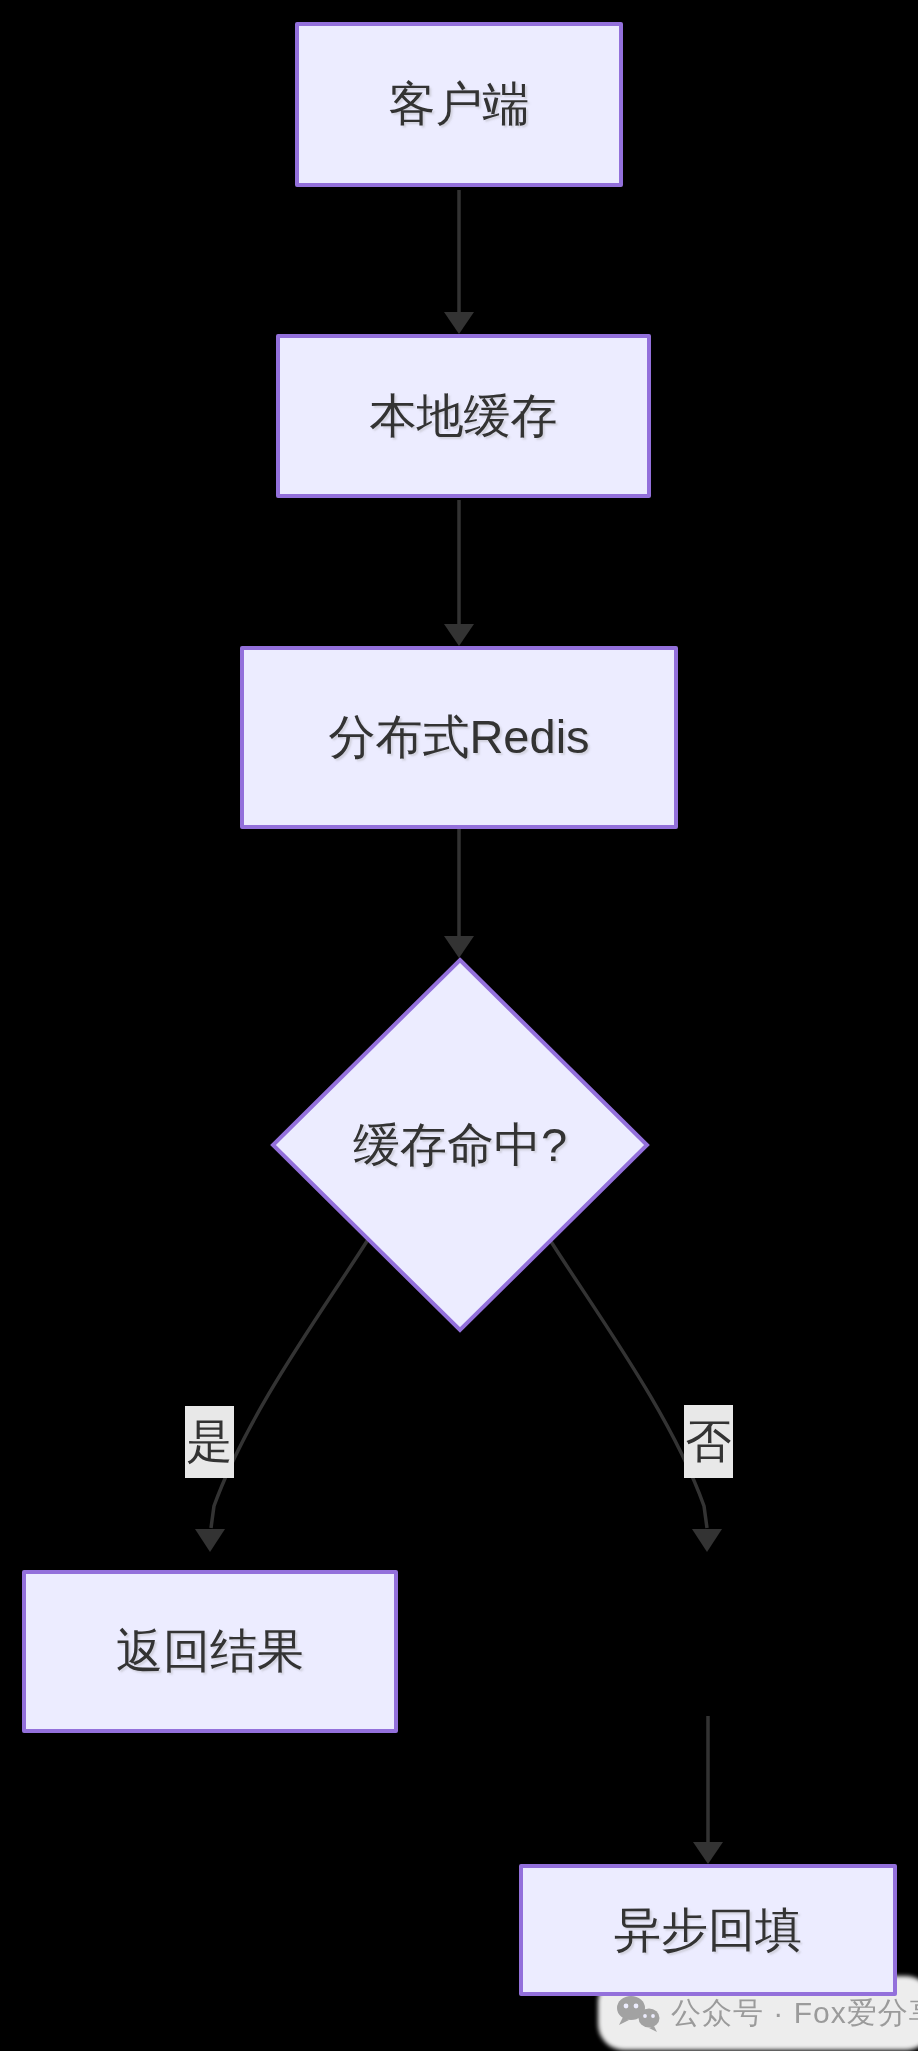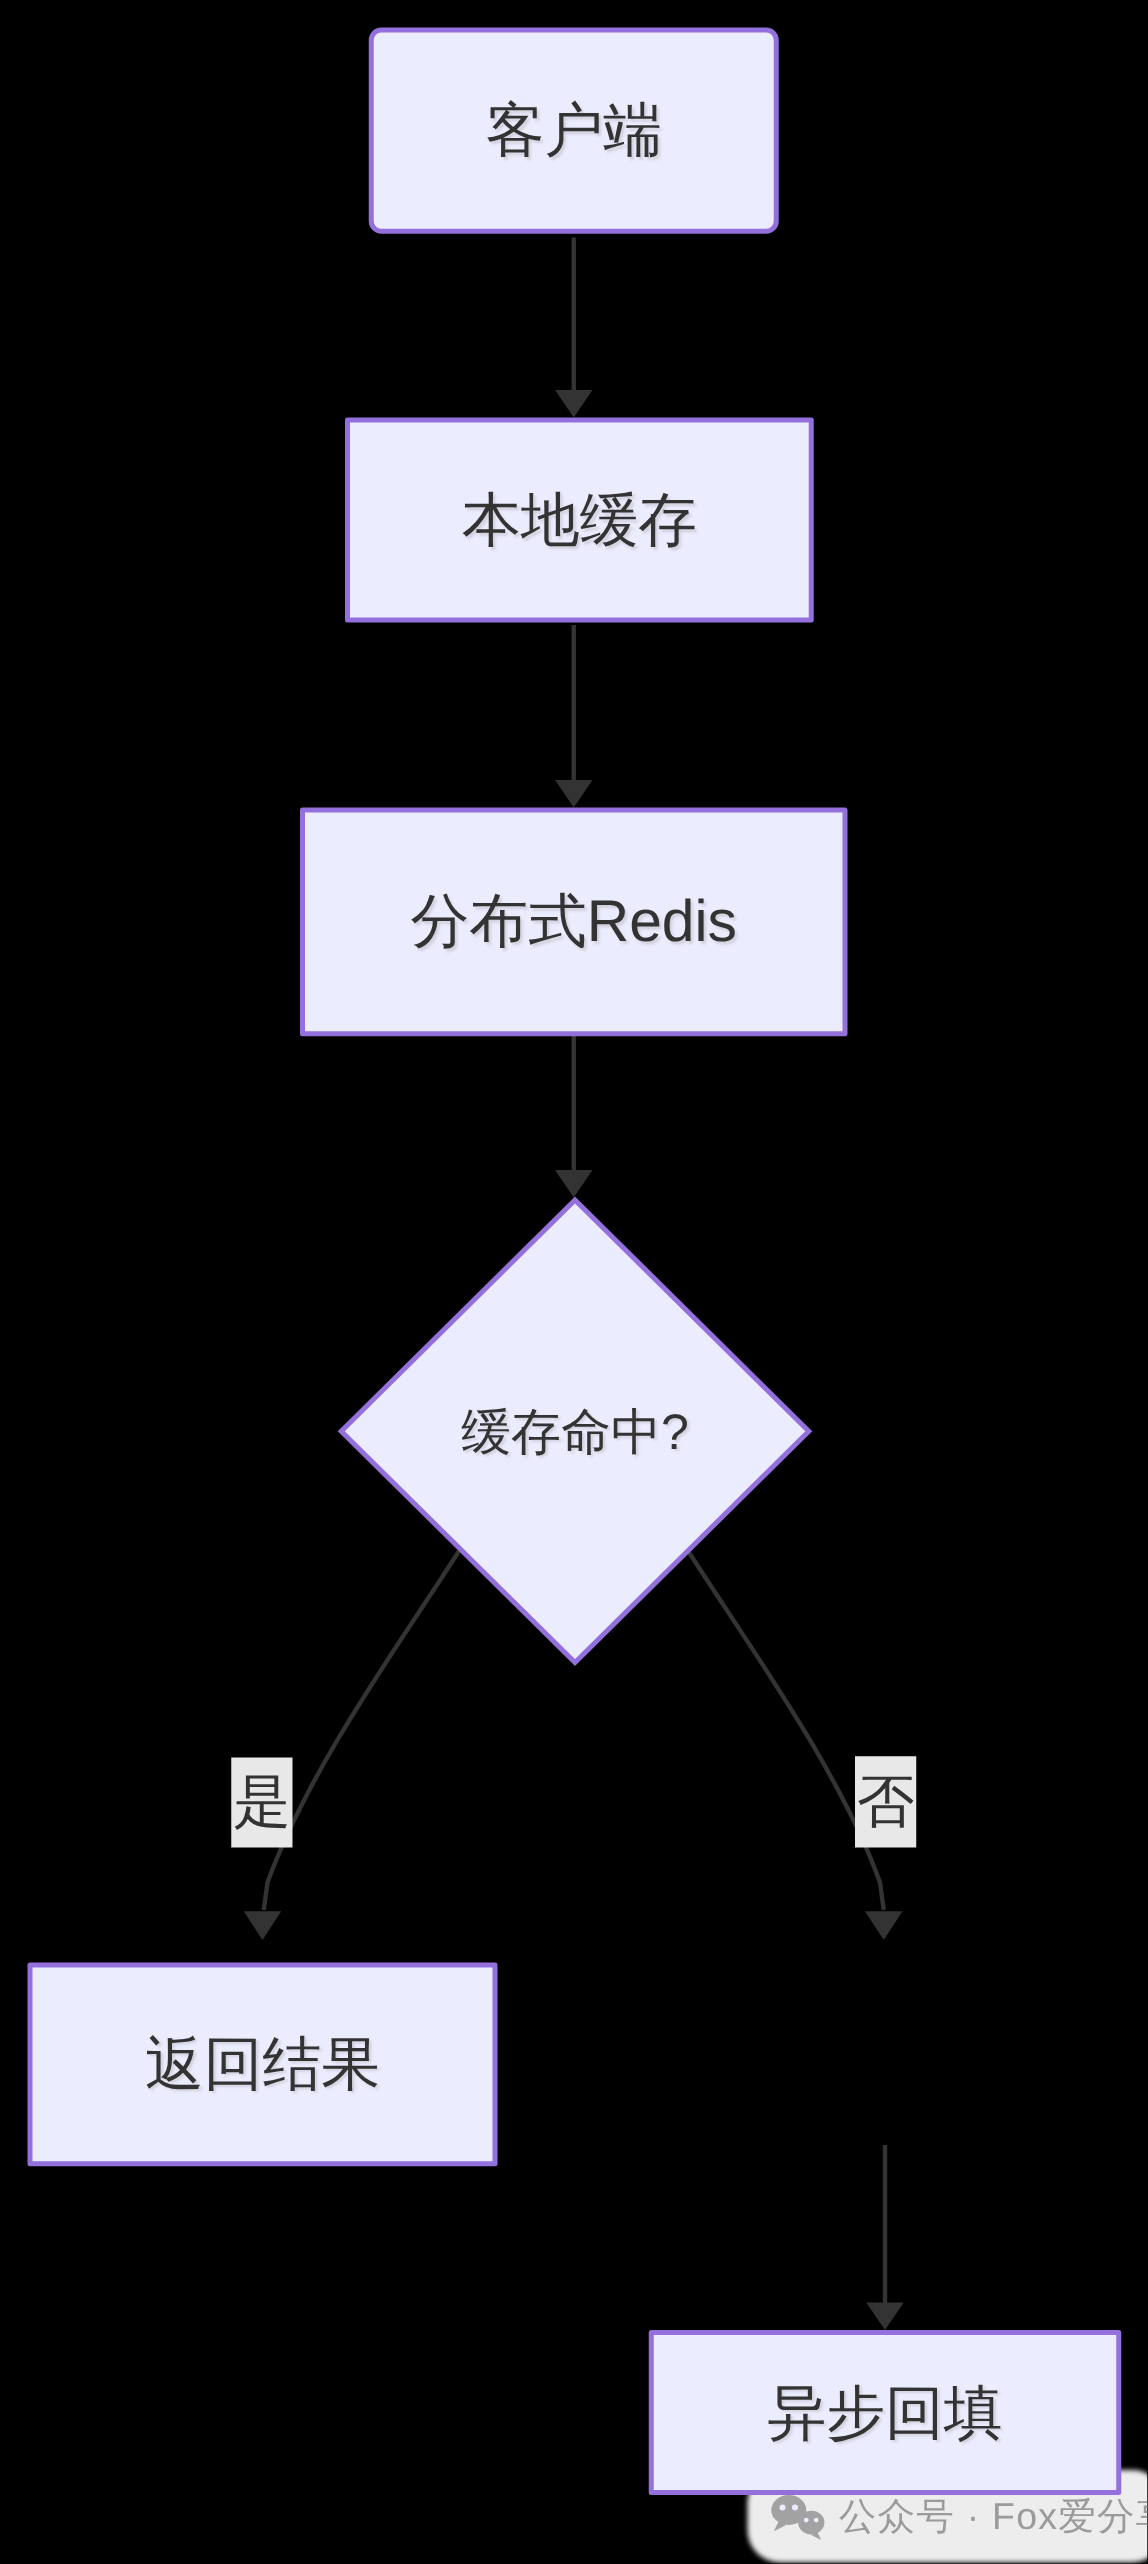--- a/index.html
+++ b/index.html
@@ -34,21 +34,21 @@
     font-size: 47px;
     z-index: 2;
     text-shadow: 2px 2px 2px rgba(160,160,160,0.35);
   }
   .diamond-label {
     position: absolute;
     display: flex;
     align-items: center;
     justify-content: center;
     color: #333333;
-    font-size: 40px;
+    font-size: 47px;
     z-index: 2;
     text-shadow: 2px 2px 2px rgba(160,160,160,0.35);
   }
   .edge-label {
     position: absolute;
     background: #e8e8e8;
     color: #333333;
     font-size: 46px;
     text-align: center;
     display: flex;
@@ -114,21 +114,21 @@
       <polygon points="692,1529 722,1529 707,1552" fill="#333333" stroke="none"></polygon>
     </g>
     <g stroke="#333333" stroke-width="3.5" fill="none">
       <path d="M708,1716 L708,1843"></path>
       <polygon points="693,1842 723,1842 708,1864" fill="#333333" stroke="none"></polygon>
     </g>
 
     <polygon points="460,960 647,1145 460,1330 273,1145" fill="#ECECFF" stroke="#9370DB" stroke-width="4"></polygon>
   </svg>
 
-  <div class="node" style="left:295px; top:22px; width:328px; height:165px;border-radius:10px;">客户端</div>
+  <div class="node" style="left:295px; top:22px; width:328px; height:165px;">客户端</div>
 
   <div class="node" style="left:276px; top:334px; width:375px; height:164px;">本地缓存</div>
 
   <div class="node" style="left:240px; top:646px; width:438px; height:183px;">分布式Redis</div>
 
   <div class="diamond-label" style="left:310px; top:1108px; width:300px; height:74px;">缓存命中?</div>
 
   <div class="node" style="left:22px; top:1553px; width:376px; height:163px;margin-top:17px;">返回结果</div>
 
 

